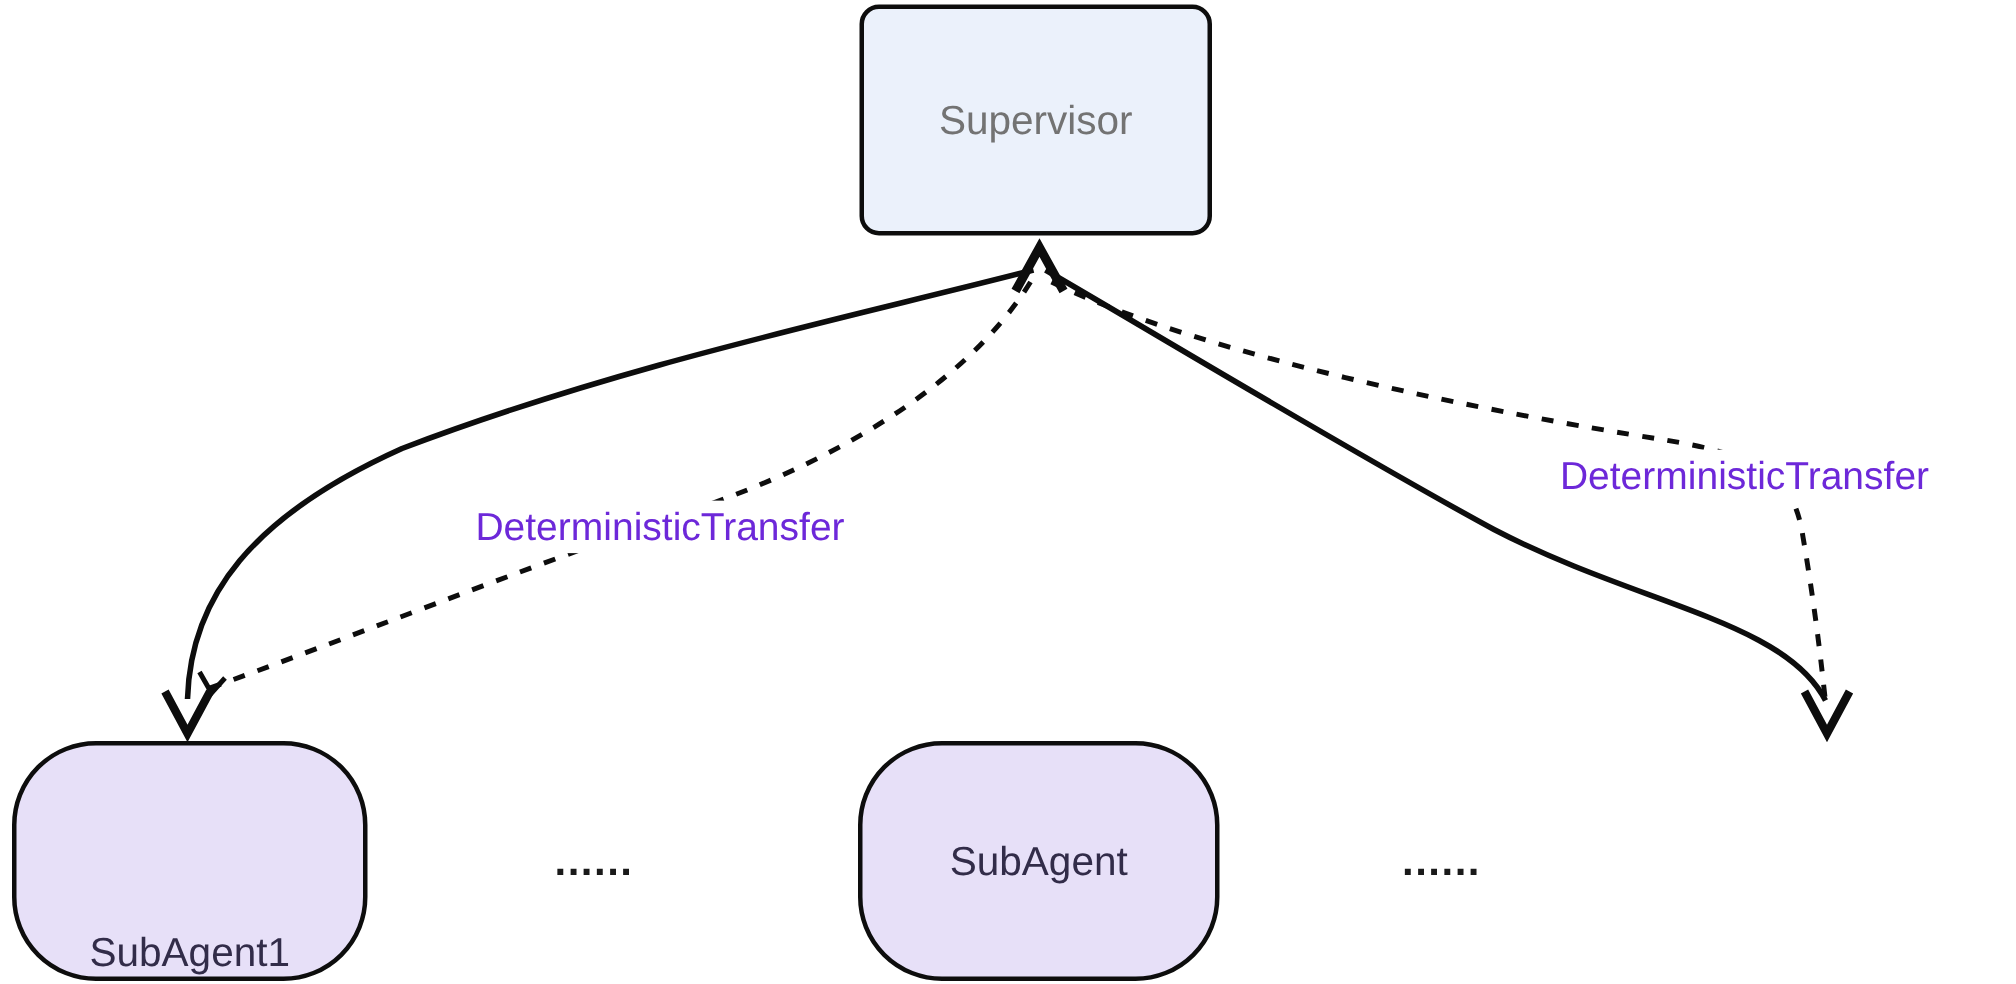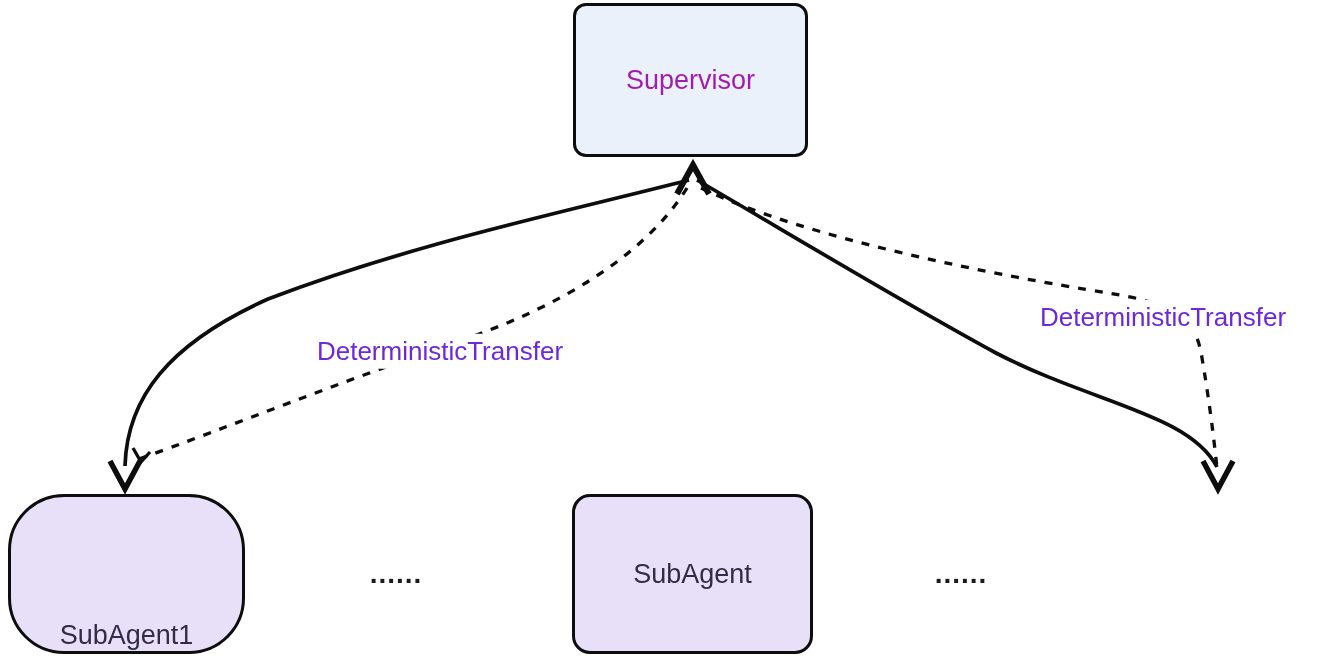--- a/index.html
+++ b/index.html
@@ -47,32 +47,32 @@
     z-index: 3;
   }
   .supervisor-node {
     left: 573px;
     top: 3px;
     width: 235px;
     height: 154px;
     background: #EBF1FB;
     border: 3.4px solid #0d0d0d;
     border-radius: 13px;
-    color: #a21caf;
+    color: #737373;
   }
   .subagent-node {
     top: 494px;
     height: 160px;
     background: #E7E0F8;
     border: 3.6px solid #0d0d0d;
     border-radius: 56px;
     color: #322c49;
   }
   .subagent-1 { left: 8px;    width: 237px; align-items: flex-end; }
-  .subagent-mid { left: 572px;  width: 241px; border-radius: 18px; }
+  .subagent-mid { left: 572px;  width: 241px; }
   .subagent-n { left: 1100px; width: 237px; }
   .edge-label {
     position: absolute;
     transform: translate(-50%, -50%);
     background: #ffffff;
     color: #6d28d9;
     font-size: 26px;
     line-height: 1.25;
     padding: 1px 5px;
     white-space: nowrap;

